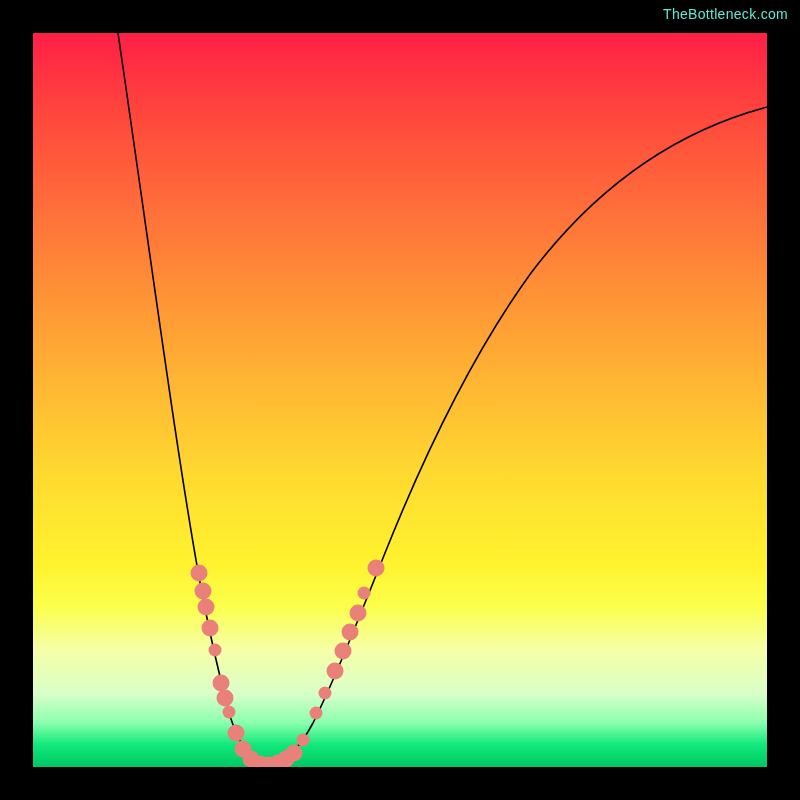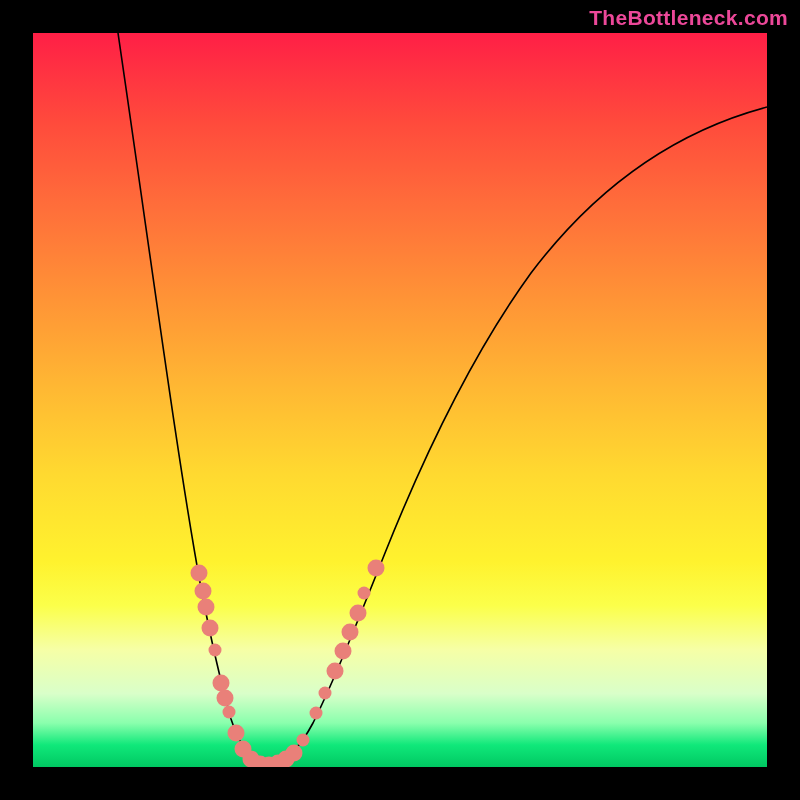--- a/index.html
+++ b/index.html
@@ -14,23 +14,23 @@
   .frame {
     position: relative;
     width: 800px;
     height: 800px;
     background: #000;
   }
   .watermark {
     position: absolute;
     top: 6px;
     right: 12px;
-    color: #ec4899;
-    font-size: 21px;
-    font-weight: 700;
+    color: #5eead4;
+    font-size: 14px;
+    font-weight: 400;
     letter-spacing: 0.3px;
     z-index: 10;
   }
   .plot {
     position: absolute;
     left: 33px;
     top: 33px;
     width: 734px;
     height: 734px;
     background: linear-gradient(to bottom,

